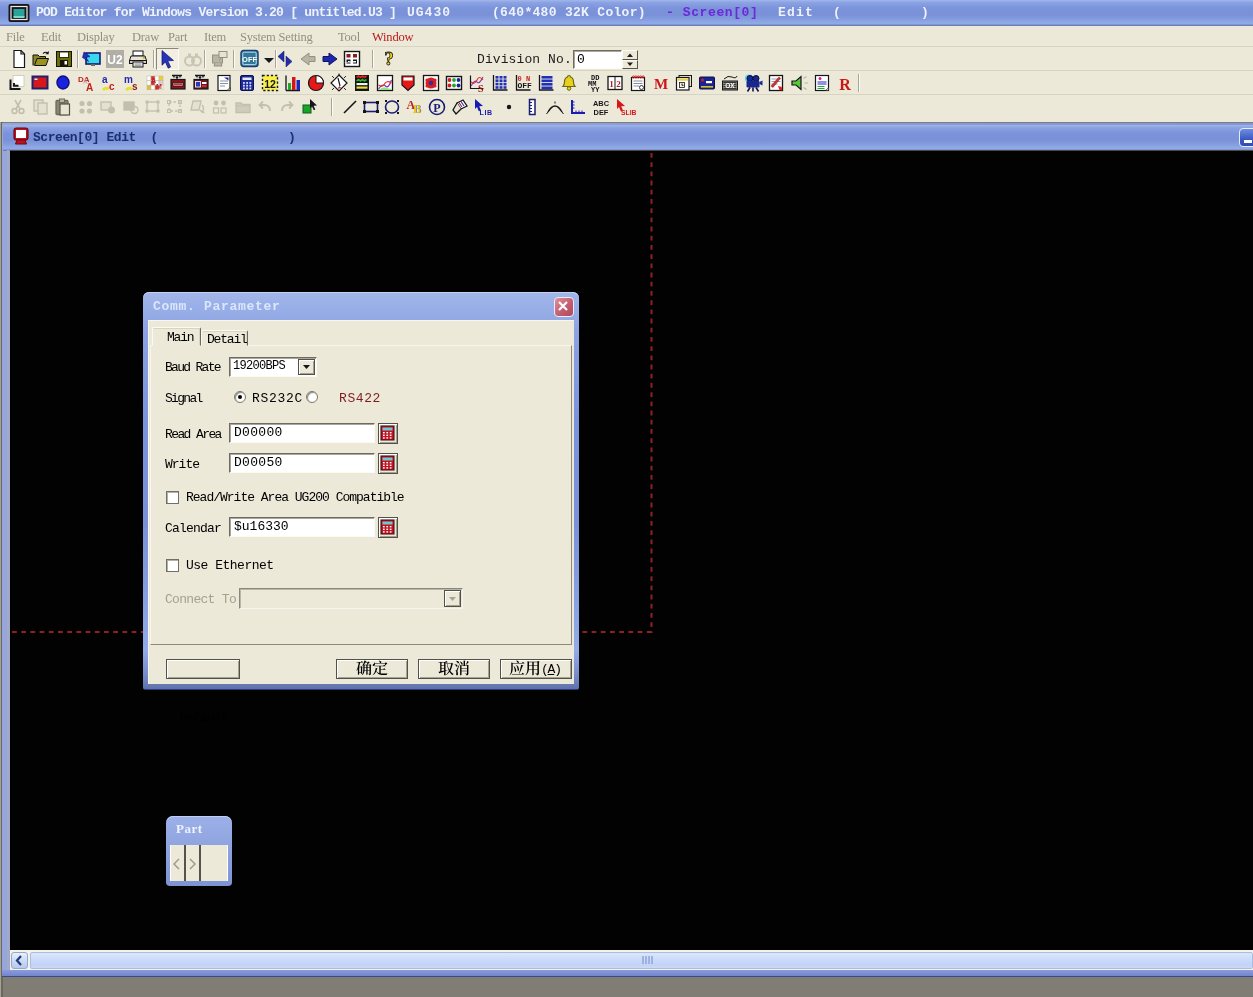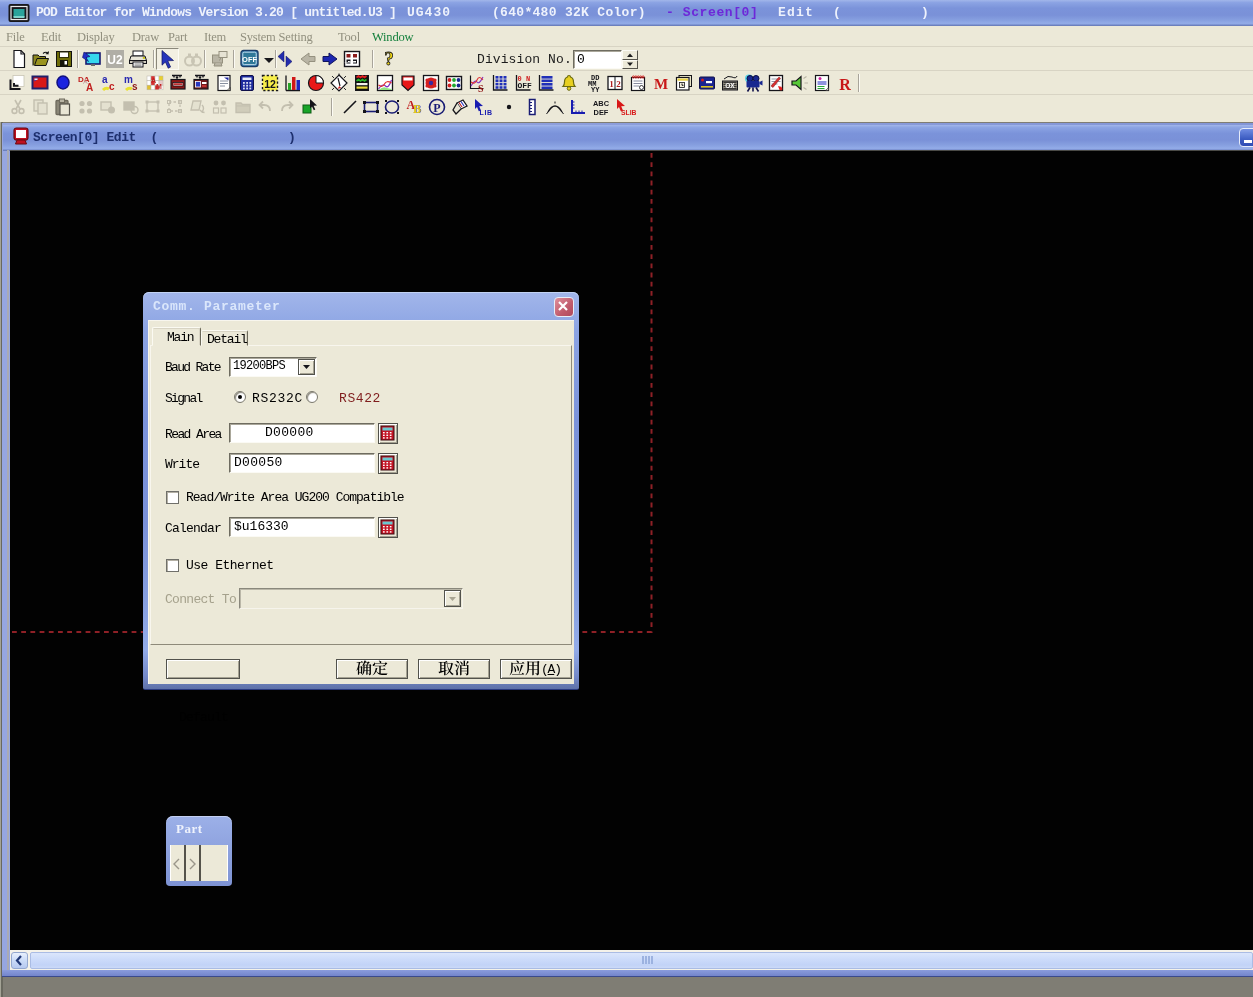--- a/index.html
+++ b/index.html
@@ -16,21 +16,21 @@
 <div style="position:absolute;left:921px;top:5px;font-family:'Liberation Mono',monospace;font-size:13px;font-weight:bold;color:#eef2fc;white-space:pre;line-height:15px;">)</div>
 <div style="position:absolute;left:0px;top:26px;width:1253px;height:21px;background:#ece9d8;border-bottom:1px solid #d8d4c4;"></div>
 <div style="position:absolute;left:6px;top:30px;font-family:'Liberation Serif',monospace;font-size:12.5px;font-weight:normal;color:#92907f;letter-spacing:-0.2px;white-space:pre;line-height:14.5px;">File</div>
 <div style="position:absolute;left:41px;top:30px;font-family:'Liberation Serif',monospace;font-size:12.5px;font-weight:normal;color:#92907f;letter-spacing:-0.2px;white-space:pre;line-height:14.5px;">Edit</div>
 <div style="position:absolute;left:77px;top:30px;font-family:'Liberation Serif',monospace;font-size:12.5px;font-weight:normal;color:#92907f;letter-spacing:-0.2px;white-space:pre;line-height:14.5px;">Display</div>
 <div style="position:absolute;left:132px;top:30px;font-family:'Liberation Serif',monospace;font-size:12.5px;font-weight:normal;color:#92907f;letter-spacing:-0.2px;white-space:pre;line-height:14.5px;">Draw</div>
 <div style="position:absolute;left:168px;top:30px;font-family:'Liberation Serif',monospace;font-size:12.5px;font-weight:normal;color:#92907f;letter-spacing:-0.2px;white-space:pre;line-height:14.5px;">Part</div>
 <div style="position:absolute;left:204px;top:30px;font-family:'Liberation Serif',monospace;font-size:12.5px;font-weight:normal;color:#92907f;letter-spacing:-0.2px;white-space:pre;line-height:14.5px;">Item</div>
 <div style="position:absolute;left:240px;top:30px;font-family:'Liberation Serif',monospace;font-size:12.5px;font-weight:normal;color:#92907f;letter-spacing:-0.2px;white-space:pre;line-height:14.5px;">System Setting</div>
 <div style="position:absolute;left:338px;top:30px;font-family:'Liberation Serif',monospace;font-size:12.5px;font-weight:normal;color:#92907f;letter-spacing:-0.2px;white-space:pre;line-height:14.5px;">Tool</div>
-<div style="position:absolute;left:372px;top:30px;font-family:'Liberation Serif',monospace;font-size:12.5px;font-weight:normal;color:#15803d;letter-spacing:-0.2px;white-space:pre;line-height:14.5px;">Window</div>
+<div style="position:absolute;left:372px;top:30px;font-family:'Liberation Serif',monospace;font-size:12.5px;font-weight:normal;color:#b91c1c;letter-spacing:-0.2px;white-space:pre;line-height:14.5px;">Window</div>
 <div style="position:absolute;left:0px;top:47px;width:1253px;height:24px;background:#ece9d8;border-bottom:1px solid #d8d4c4;"></div>
 <div style="position:absolute;left:9px;top:49px;width:20px;height:20px"><svg width="20" height="20" viewBox="0 0 20 20">
       <path d="M5 1.5h7l3.5 3.5v13.5H5z" fill="#fff" stroke="#15151a" stroke-width="1.2"></path>
       <path d="M12 1.5v3.5h3.5" fill="none" stroke="#15151a" stroke-width="1.2"></path>
     </svg></div>
 <div style="position:absolute;left:31px;top:49px;width:20px;height:20px"><svg width="20" height="20" viewBox="0 0 20 20">
       <path d="M2 16.5 L2 6 h5 l1.5 1.5 h6 v2" fill="#8d8820" stroke="#101010"></path>
       <path d="M3.5 16.5 L6 9.5 h11.5 L15 16.5 z" fill="#9a941f" stroke="#101010"></path>
       <path d="M12 4.5 q3-2.5 5 0 l.5-2 M17 4.5 l-2.2.3" fill="none" stroke="#101010" stroke-width="1.1"></path>
     </svg></div>
@@ -557,21 +557,21 @@
     <div style="position:absolute;left:22px;top:99px;font-family:'Liberation Mono',monospace;font-size:13px;font-weight:normal;color:#000;letter-spacing:-1.7px;white-space:pre;line-height:15px;">Signal</div>
     <div style="position:absolute;left:91px;top:99px;width:12px;height:12px;background:#fff;border:1px solid #7a786c;border-radius:50%;box-shadow:inset 1px 1px 1px #8d8a7e;">
       <div style="position:absolute;left:3px;top:3px;width:4px;height:4px;border-radius:50%;background:#000"></div>
     </div>
     <div style="position:absolute;left:109px;top:99px;font-family:'Liberation Mono',monospace;font-size:13px;font-weight:normal;color:#000;letter-spacing:0.7px;white-space:pre;line-height:15px;">RS232C</div>
     <div style="position:absolute;left:163px;top:99px;width:12px;height:12px;background:#fff;border:1px solid #7a786c;border-radius:50%;box-shadow:inset 1px 1px 1px #8d8a7e;"></div>
     <div style="position:absolute;left:180px;top:99px;font-family:'Liberation Mono',monospace;font-size:13px;font-weight:normal;color:#7f1d1d;letter-spacing:0.6px;white-space:pre;line-height:15px;margin-left:16px;">RS422</div>
     <div style="position:absolute;left:22px;top:135px;font-family:'Liberation Mono',monospace;font-size:13px;font-weight:normal;color:#000;letter-spacing:-1.6px;white-space:pre;line-height:15px;">Read Area</div>
     <div style="position:absolute;left:86px;top:131px;width:146px;height:20px;">
       <div class="fld" style="position:absolute;left:0;top:0;width:146px;height:20px"></div>
-      <div style="position:absolute;left:5px;top:2px;font-family:'Liberation Mono',monospace;font-size:13px;font-weight:normal;color:#000;letter-spacing:0.3px;white-space:pre;line-height:15px;margin-left:31px;">D00000</div>
+      <div style="position:absolute;left:5px;top:2px;font-family:'Liberation Mono',monospace;font-size:13px;font-weight:normal;color:#000;letter-spacing:0.3px;white-space:pre;line-height:15px;">D00000</div>
     </div>
     <div style="position:absolute;left:235px;top:131px;width:20px;height:21px;">
       <div class="btn" style="position:absolute;left:0;top:0;width:20px;height:21px"></div>
       <div style="position:absolute;left:1px;top:2px"><svg width="17" height="16" viewBox="0 0 17 16">
           <rect x="2" y="1" width="13" height="14" fill="#c41424" stroke="#3a0a10"></rect>
           <rect x="3.5" y="2.5" width="10" height="3" fill="#6ac8d0"></rect>
           <g fill="#fff">
             <rect x="4.0" y="7.0" width="1.7" height="1.4"></rect>
             <rect x="7.4" y="7.0" width="1.7" height="1.4"></rect>
             <rect x="10.8" y="7.0" width="1.7" height="1.4"></rect>

